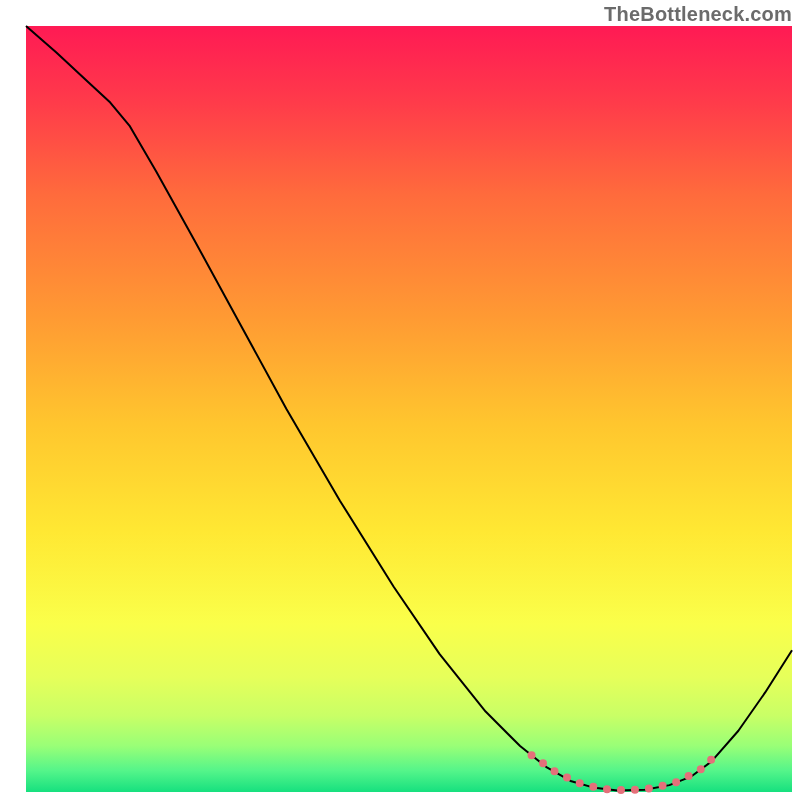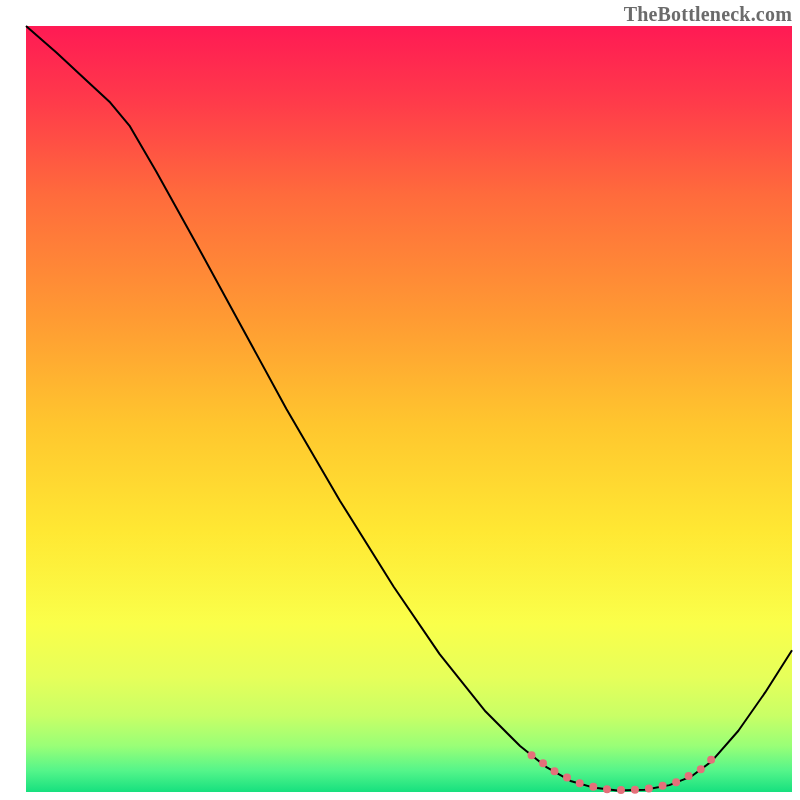--- a/index.html
+++ b/index.html
@@ -7,21 +7,20 @@
     padding: 0;
     width: 800px;
     height: 800px;
     background: #ffffff;
     font-family: Arial, Helvetica, sans-serif;
   }
   .wrap {
     position: relative;
     width: 800px;
     height: 664px;
-    font-family: Liberation Serif, serif;
   }
   .attribution {
     position: absolute;
     top: 3px;
     right: 8px;
     font-size: 20px;
     font-weight: 600;
     color: #6b6b6b;
     letter-spacing: 0.2px;
   }

